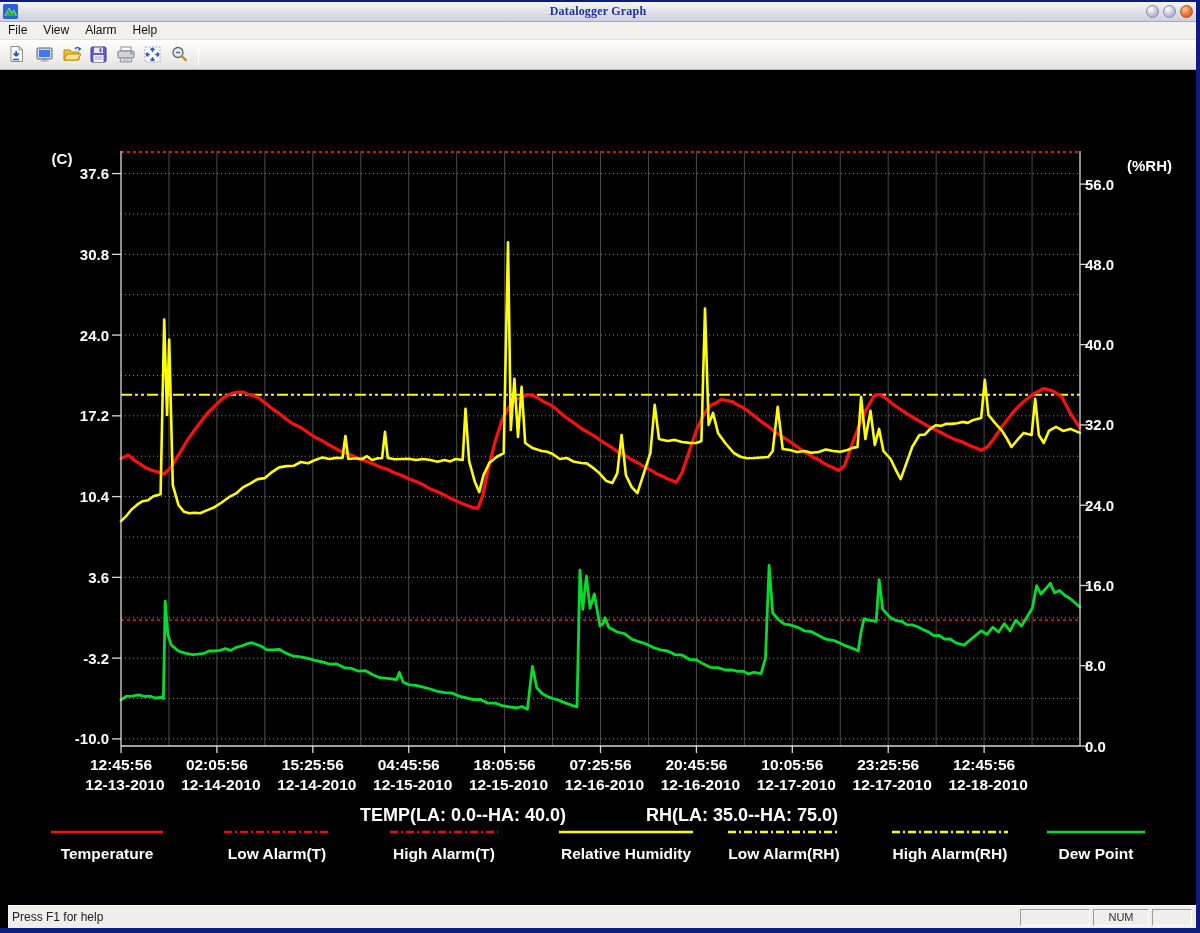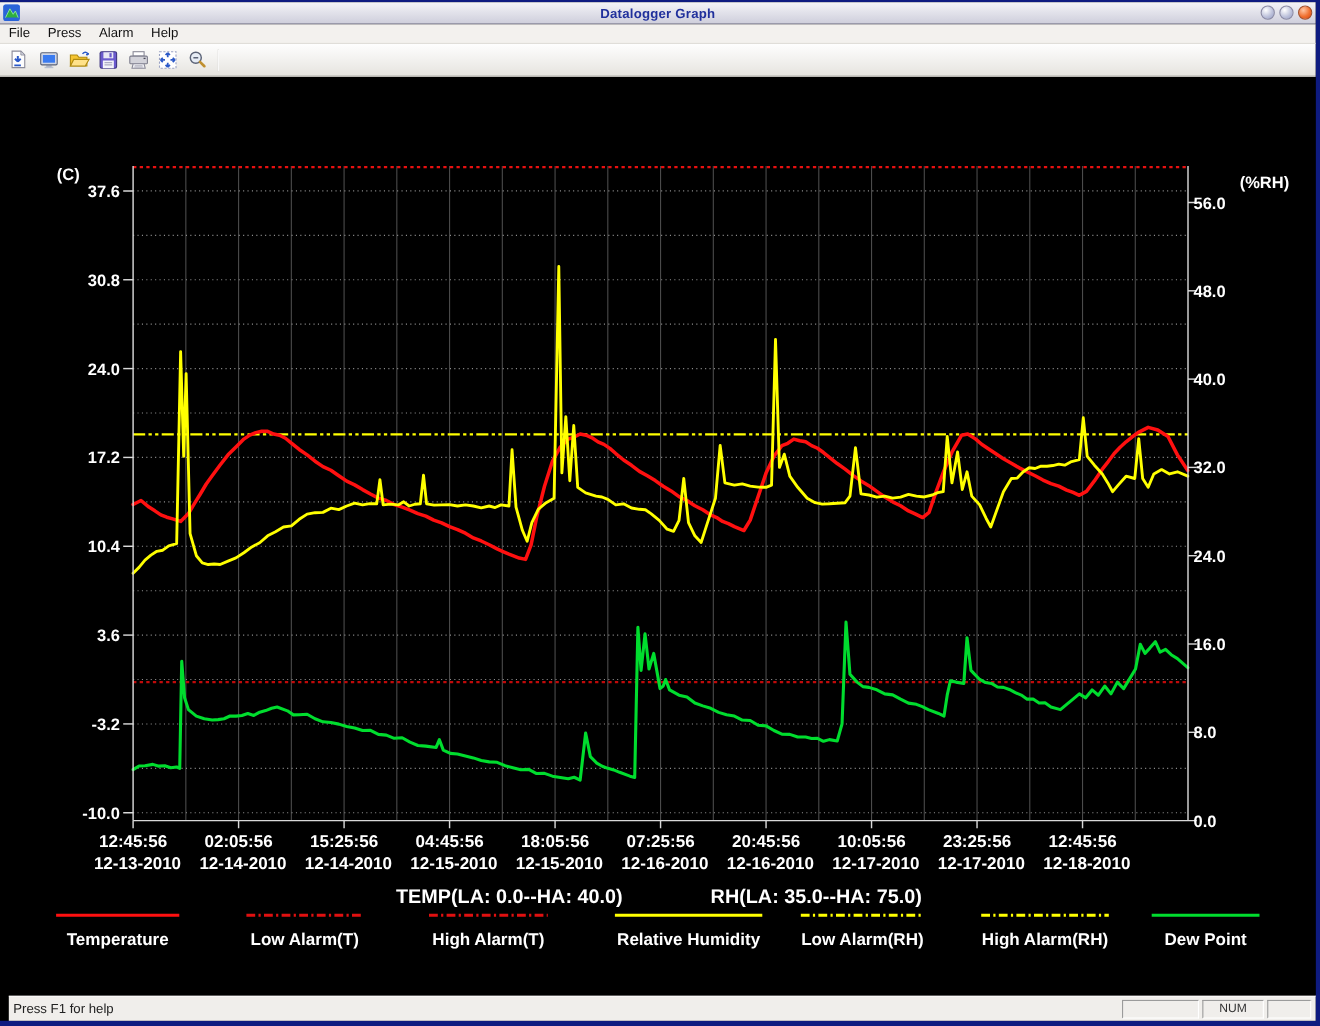--- a/index.html
+++ b/index.html
@@ -8,21 +8,21 @@
     width:1200px;height:933px;margin:0 auto;position:relative;
     border-top:2px solid #0e1b80;border-right:4px solid #0e1b80;border-bottom:5px solid #0e1b80;
     display:flex;flex-direction:column;background:#000;
     font-family:"Liberation Sans",sans-serif;
   }
   
   .titlebar{height:20px;flex:0 0 20px;background:linear-gradient(#f4f4f8,#cfcfdc);
     display:flex;align-items:center;position:relative;border-bottom:1px solid #a9a9bc;padding:0 3px;}
   .appicon{width:15px;height:15px;border-radius:2px;background:#2a63d8;flex:0 0 15px;margin-right:4px;}
   .title-text{position:absolute;left:0;right:0;text-align:center;
-    font-size:12px;font-weight:bold;color:#20309c;letter-spacing:.2px;}
+    font-size:12px;font-weight:bold;color:#20309c;letter-spacing:.2px;font-family:Liberation Serif, serif;}
   .winbtns{margin-left:auto;display:flex;z-index:2;}
   .wbtn{width:13px;height:13px;border-radius:50%;border:1px solid #8a8aa4;margin-left:4px;cursor:default;
     background:radial-gradient(circle at 35% 30%,#ffffff,#b9bed9 60%,#99a0c6);}
   .wbtn.close{border-color:#a2502c;
     background:radial-gradient(circle at 35% 30%,#ffc5a2,#f07030 55%,#d84510);}
   
   .menubar{height:29px;flex:0 0 17px;background:#f3f1ee;display:flex;align-items:center;
     font-size:12px;color:#111;border-bottom:1px solid #e0ded9;}
   .menu-item{padding:0 8px;line-height:17px;}
   
@@ -57,21 +57,21 @@
     <span class="title-text">Datalogger Graph</span>
     <span class="winbtns">
       <span class="wbtn"></span>
       <span class="wbtn"></span>
       <span class="wbtn close"></span>
     </span>
   </div>
 
   <div class="menubar">
     <span class="menu-item">File</span>
-    <span class="menu-item">Press</span>
+    <span class="menu-item">View</span>
     <span class="menu-item">Alarm</span>
     <span class="menu-item">Help</span>
   </div>
 
   <div class="toolbar">
     <button class="tbtn">
       <svg width="19" height="19" viewBox="0 0 19 19">
         <path d="M3 1.5h8l3.5 3.5v11.5H3z" fill="#fdfdfd" stroke="#8b8b99" stroke-width="1"></path>
         <path d="M11 1.5l3.5 3.5H11z" fill="#d9dde8" stroke="#8b8b99" stroke-width="0.8"></path>
         <path d="M8.2 6v5M8.2 11l-2.6-2.6M8.2 11l2.6-2.6" fill="none" stroke="#2b59c8" stroke-width="1.8"></path>

